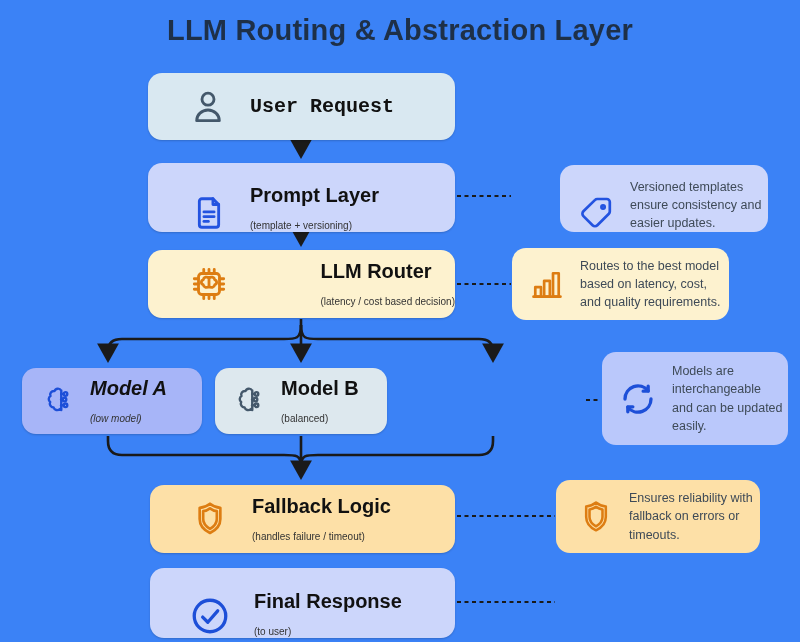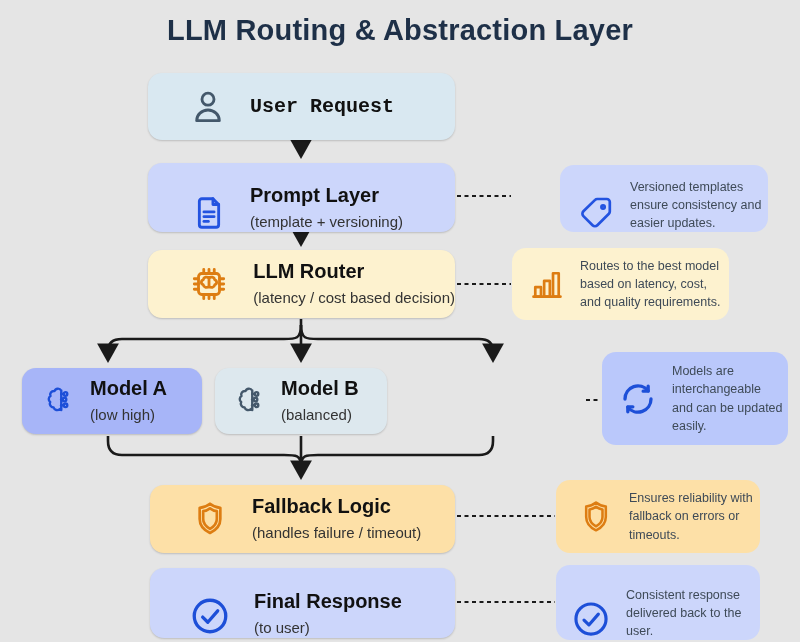--- a/index.html
+++ b/index.html
@@ -1,33 +1,33 @@
 <!DOCTYPE html>
 <html><head>
 <meta charset="utf-8">
 <style>
   html,body{margin:0;padding:0;}
   body{font-family:"Liberation Sans",sans-serif;background:#ffffff;}
-  .stage{position:relative;width:800px;height:642px;background:#e5e5e5;overflow:hidden;}
+  .stage{position:relative;width:800px;height:642px;background:#3b82f6;overflow:hidden;}
   .page-title{position:absolute;left:0;top:14px;width:800px;text-align:center;
     font-size:29px;font-weight:700;color:#1e3048;letter-spacing:.2px;}
   .connectors{position:absolute;left:0;top:0;width:800px;height:642px;}
   .flow{fill:none;stroke:#1a1a1a;stroke-width:2.6;}
   .dash{fill:none;stroke:#1a1a1a;stroke-width:2.2;stroke-dasharray:4 3.5;}
   .node{position:absolute;display:flex;align-items:center;border-radius:14px;
     box-shadow:0 1px 2px rgba(0,0,0,.18);}
   .node .nicon{flex:0 0 auto;display:flex;align-items:center;justify-content:center;}
   .ntext{display:flex;flex-direction:column;justify-content:center;}
   .ntitle{font-size:20px;font-weight:700;color:#111111;line-height:1.15;}
-  .nsub{font-size:15px;color:#333333;line-height:1.25;margin-top:6px;}
+  .nsub{font-size:10px;color:#333333;line-height:1.25;margin-top:13px;}
   .callout{position:absolute;display:flex;align-items:center;border-radius:14px;}
   .ctext{font-size:12.5px;color:#3e4a57;line-height:1.45;}
   
   .bg-user{background:#d9e8f1;font-family:Liberation Mono, monospace;} .bg-peri{background:#ccd6fb;align-items:flex-end;} .bg-cream{background:#fdf2cf;}
-  .bg-mA{background:#a7b5f8;} .bg-mB{background:#dde8ee;} .bg-mC{background:#aebcfa;}
+  .bg-mA{background:#a7b5f8;font-style:italic;} .bg-mB{background:#dde8ee;} .bg-mC{background:#aebcfa;}
   .bg-mCall{background:#bac8fb;} .bg-amber{background:#fde0a7;}
   
   .ic-blue{color:#2353e0;} .ic-slate{color:#44586b;} .ic-orange{color:#dd7d12;} .ic-navy{color:#1d4fd8;}
   svg.ig{display:block;}
 </style>
 </head>
 <body>
 
 <div class="stage">
 
@@ -107,21 +107,21 @@
         <path d="M13.5 7 H15.3"></path>
           <circle cx="16.6" cy="7" r="1.25"></circle>
         <path d="M13.5 11 H14.6"></path>
           <circle cx="15.9" cy="11" r="1.25"></circle>
         <path d="M13.5 15 H15.3"></path>
           <circle cx="16.6" cy="15" r="1.25"></circle>
       </svg>
     </span>
     <div class="ntext">
       <div class="ntitle">Model A</div>
-      <div class="nsub">(low high)</div>
+      <div class="nsub">(low model)</div>
     </div>
   </div>
 
   <div class="node bg-mB" style="left:215px;top:368px;width:172px;height:66px;">
     <span class="nicon ic-slate" style="margin:0 14px 0 18px;">
       <svg class="ig" width="34" height="34" viewBox="0 0 24 24" fill="none" stroke="currentColor" stroke-width="1.7" stroke-linecap="round" stroke-linejoin="round">
         <path d="M13.5 4.6 c-1-1.9-4-1.7-4.7.4 -2.2-.2-3.6 1.7-2.8 3.5 -1.6.9-1.6 3.3-.2 4.2 -.9 1.8.4 3.8 2.4 3.9 .5 1.9 3 2.4 4.4 1.1 .4.4.9.6 1 .6 V4.6 z"></path>
         <path d="M13.5 7 H15.3"></path>
           <circle cx="16.6" cy="7" r="1.25"></circle>
         <path d="M13.5 11 H14.6"></path>
@@ -200,23 +200,14 @@
   <div class="callout bg-amber" style="left:556px;top:480px;width:204px;height:73px;justify-content:center;">
     <span class="nicon ic-orange" style="margin:0 14px 0 16px;">
       <svg class="ig" width="38" height="38" viewBox="0 0 24 24" fill="none" stroke="currentColor" stroke-width="1.6" stroke-linecap="round" stroke-linejoin="round">
         <path d="M12 2.8 c1.6 1.3 4 2.3 6.2 2.5 V12 c0 4.4-3 6.9-6.2 8.4 C8.8 18.9 5.8 16.4 5.8 12 V5.3 C8 5.1 10.4 4.1 12 2.8 z"></path>
         <path d="M12 5.6 c1.2.9 2.7 1.5 4.1 1.7 V12 c0 3-2 4.7-4.1 5.9 C9.9 16.7 7.9 15 7.9 12 V7.3 C9.3 7.1 10.8 6.5 12 5.6 z"></path>
       </svg>
     </span>
     <div class="ctext" style="width:126px;">Ensures reliability with fallback on errors or timeouts.</div>
   </div>
 
-  <div class="callout bg-peri" style="left:556px;top:565px;width:204px;height:75px;">
-    <span class="nicon ic-navy" style="margin:0 14px 0 14px;">
-      <svg class="ig" width="42" height="42" viewBox="0 0 24 24" fill="none" stroke="currentColor" stroke-width="1.8" stroke-linecap="round" stroke-linejoin="round">
-        <circle cx="12" cy="12" r="8.6"></circle>
-        <path d="M8 12.6 L10.8 15.4 L16.2 9.2"></path>
-      </svg>
-    </span>
-    <div class="ctext" style="width:126px;">Consistent response delivered back to the user.</div>
-  </div>
 
 </div>
 
 </body></html>

